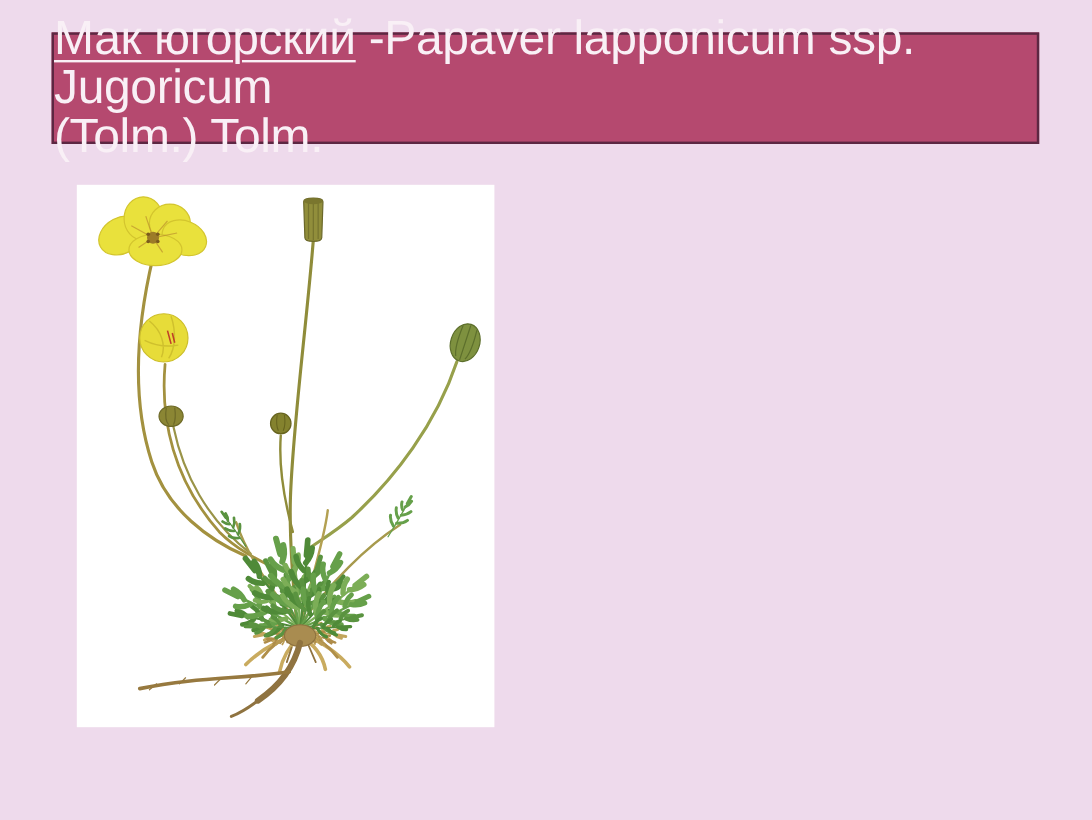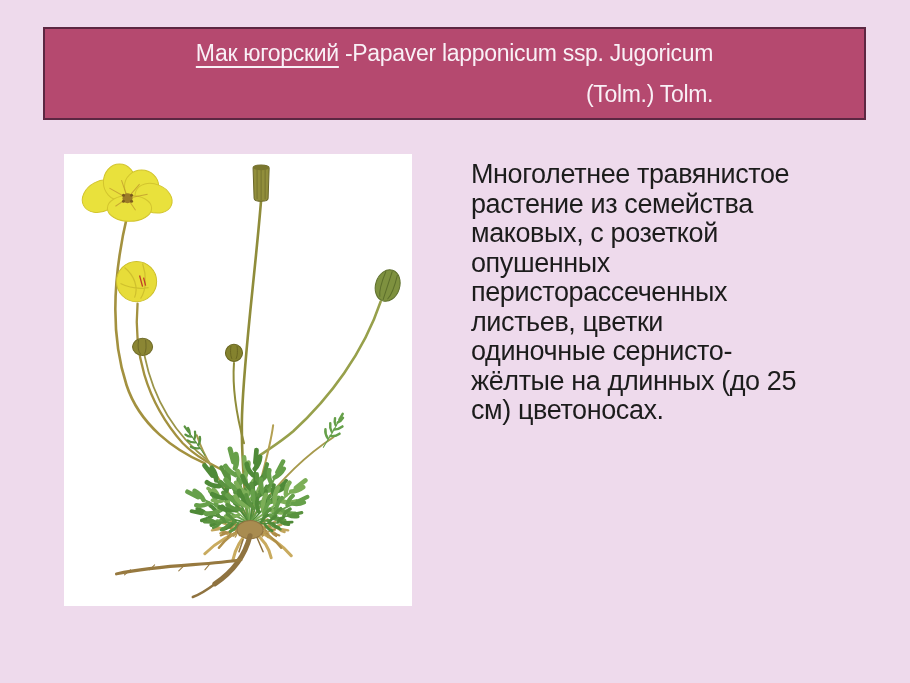--- a/index.html
+++ b/index.html
@@ -16,23 +16,23 @@
     width: 823px; height: 93px;
     box-sizing: border-box;
     background: #b5496f;
     border: 2px solid #5c2742;
     display: flex;
     align-items: center;
     justify-content: center;
   }
   .banner .title-text {
     color: #f9f0f6;
-    font-size: 23px;
+    font-size: 40px;
     line-height: 41px;
-    text-align: right;
+    text-align: left;
     letter-spacing: -0.3px;
     white-space: pre-line;
   }
   .banner .underlined {
     text-decoration: underline;
     text-underline-offset: 5px;
     text-decoration-thickness: 2px;
   }
   .illustration {
     position: absolute;
@@ -181,22 +181,13 @@
       <path d="M185,380 C180,400 168,416 150,428" stroke="#8f7340" stroke-width="5"></path>
       <path d="M150,428 C142,434 136,438 128,441" stroke="#8f7340" stroke-width="2.5"></path>
       <path d="M176,404 C140,410 100,408 52,418" stroke="#97793f" stroke-width="3"></path>
       <path d="M120,409 L114,415 M90,409 L85,414 M145,408 L140,414 M66,414 L60,419" stroke="#97793f" stroke-width="1"></path>
       <path d="M192,382 L198,396 M178,384 L174,396" stroke="#8f7340" stroke-width="1.5"></path>
     </g>
   </svg>
 </div>
 
 <div class="text-block" style="color: rgb(28, 28, 28);">
-  <p>Многолетнее травянистое
-растение из семейства
-маковых, с розеткой
-опушенных
-перисторассеченных
-листьев, цветки
-одиночные сернисто-
-жёлтые на длинных (до 25
-см) цветоносах.</p>
 </div>
 
 </body></html>

